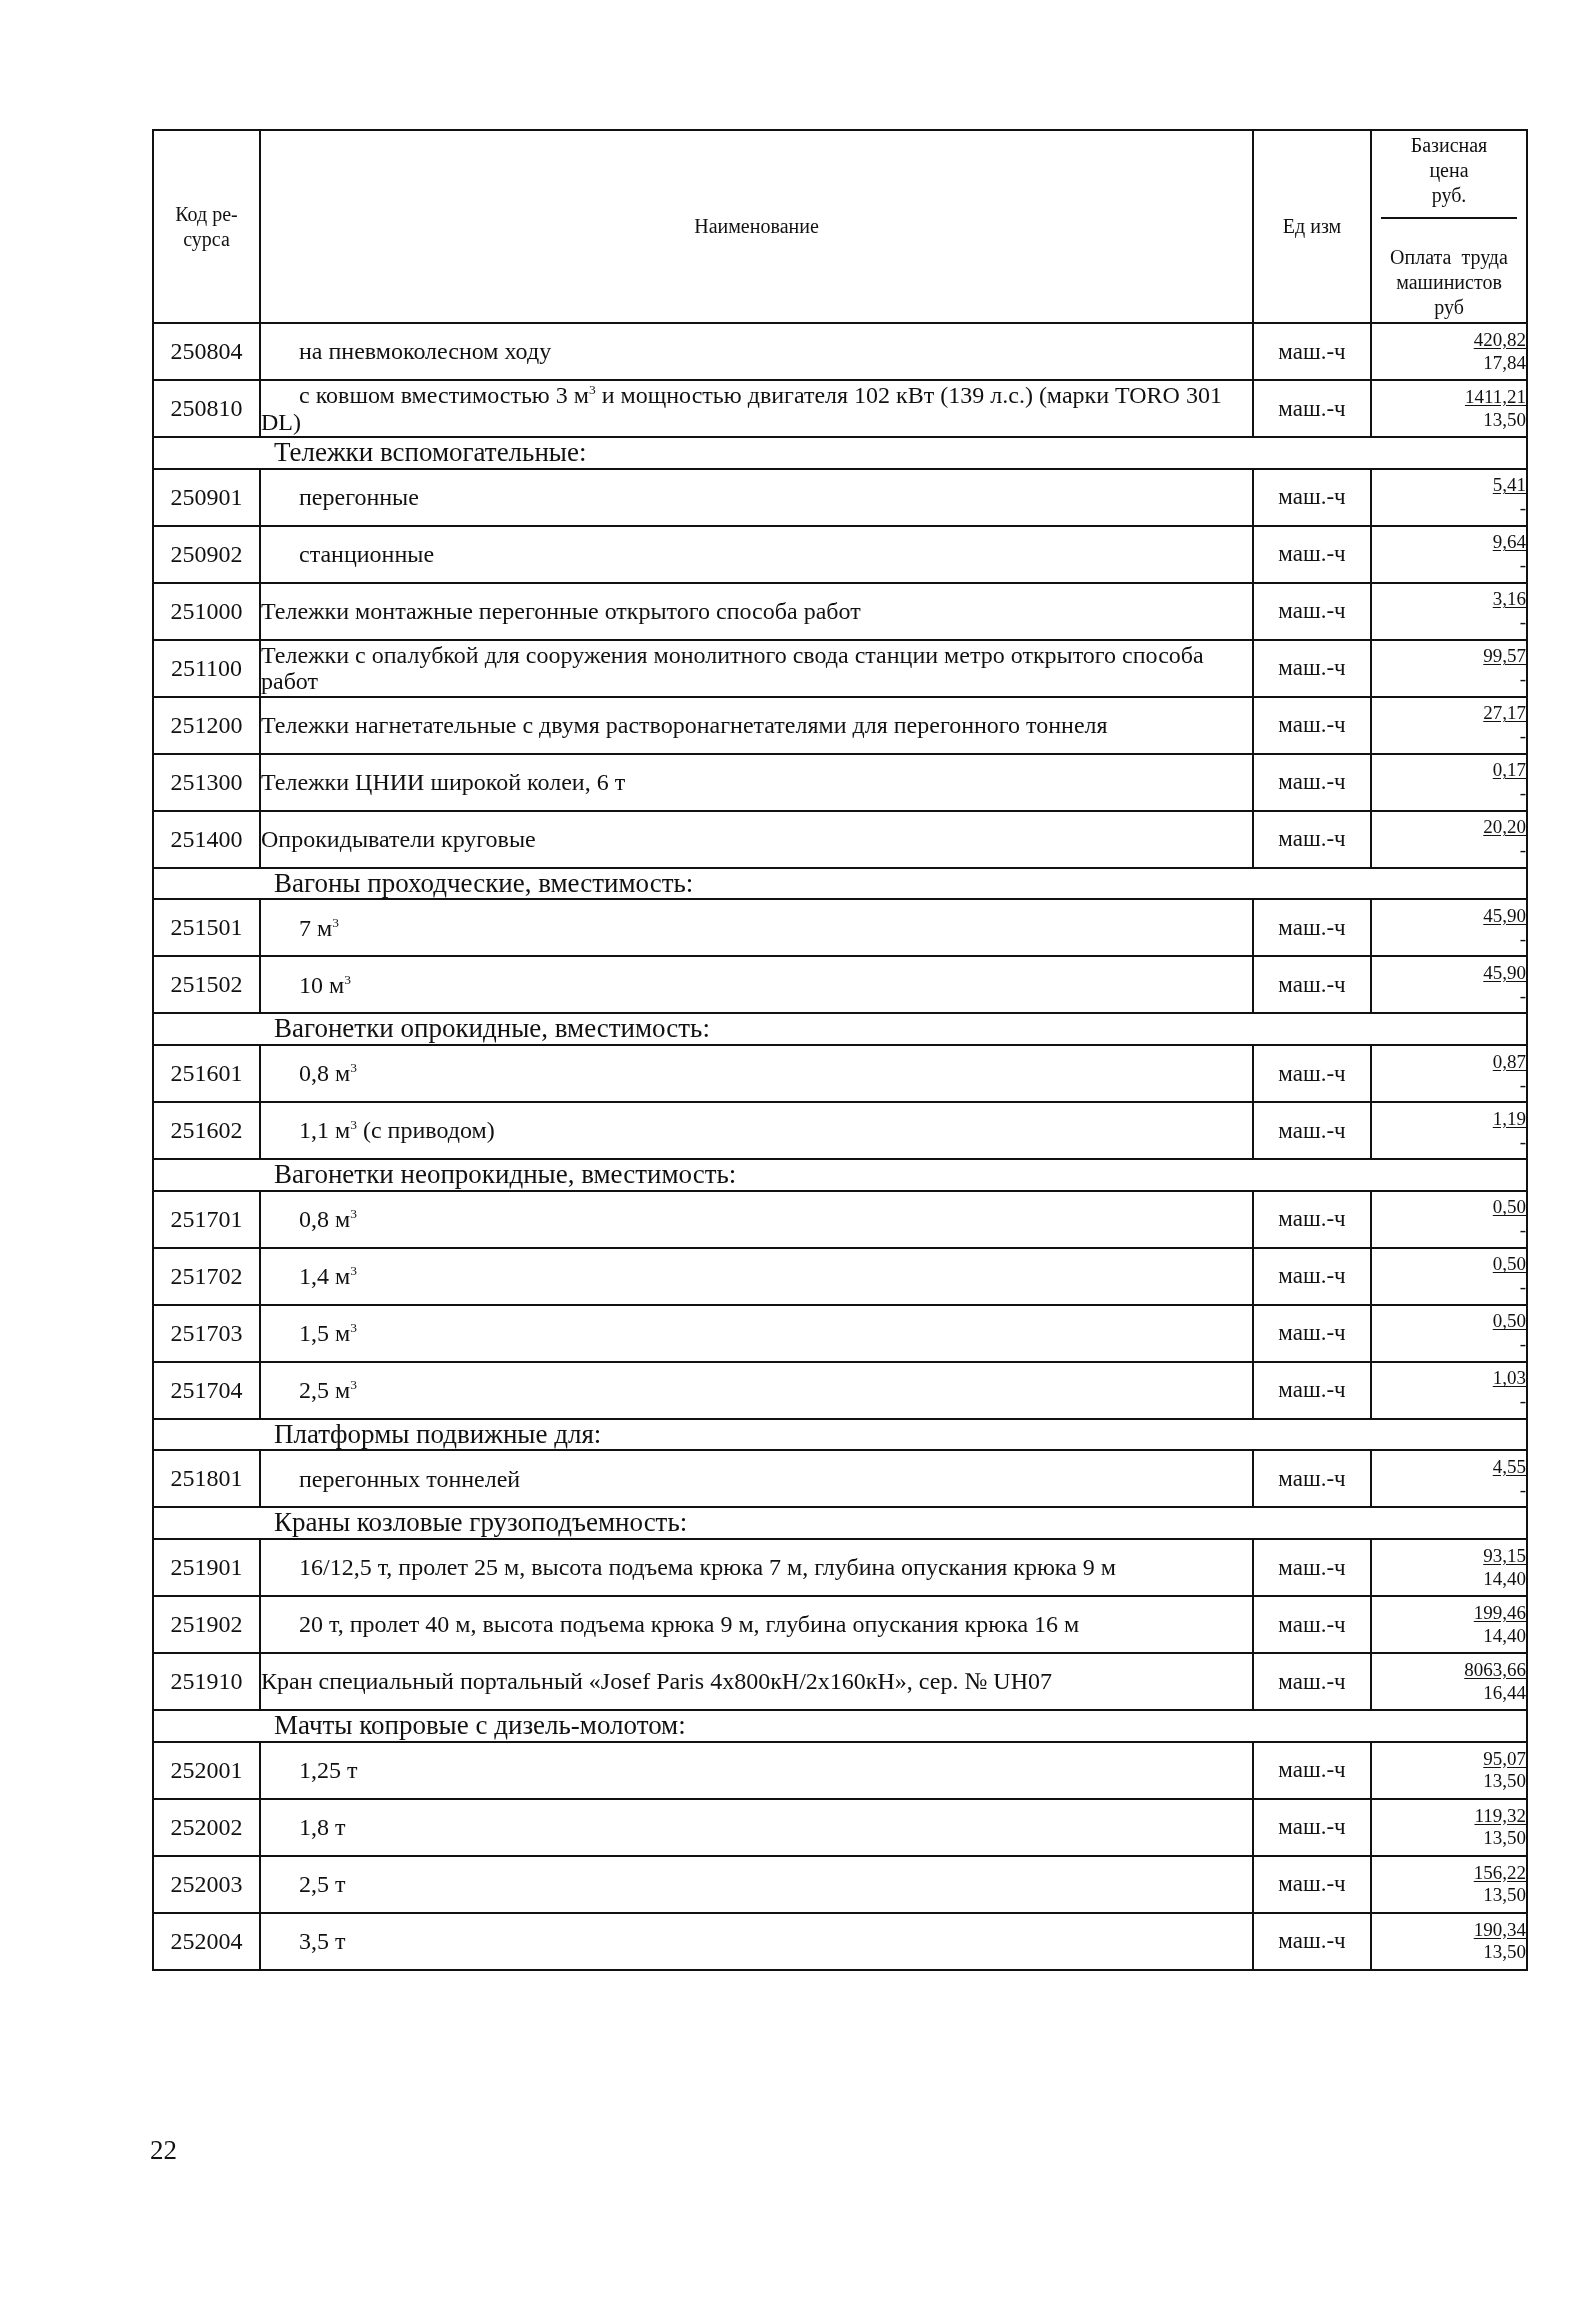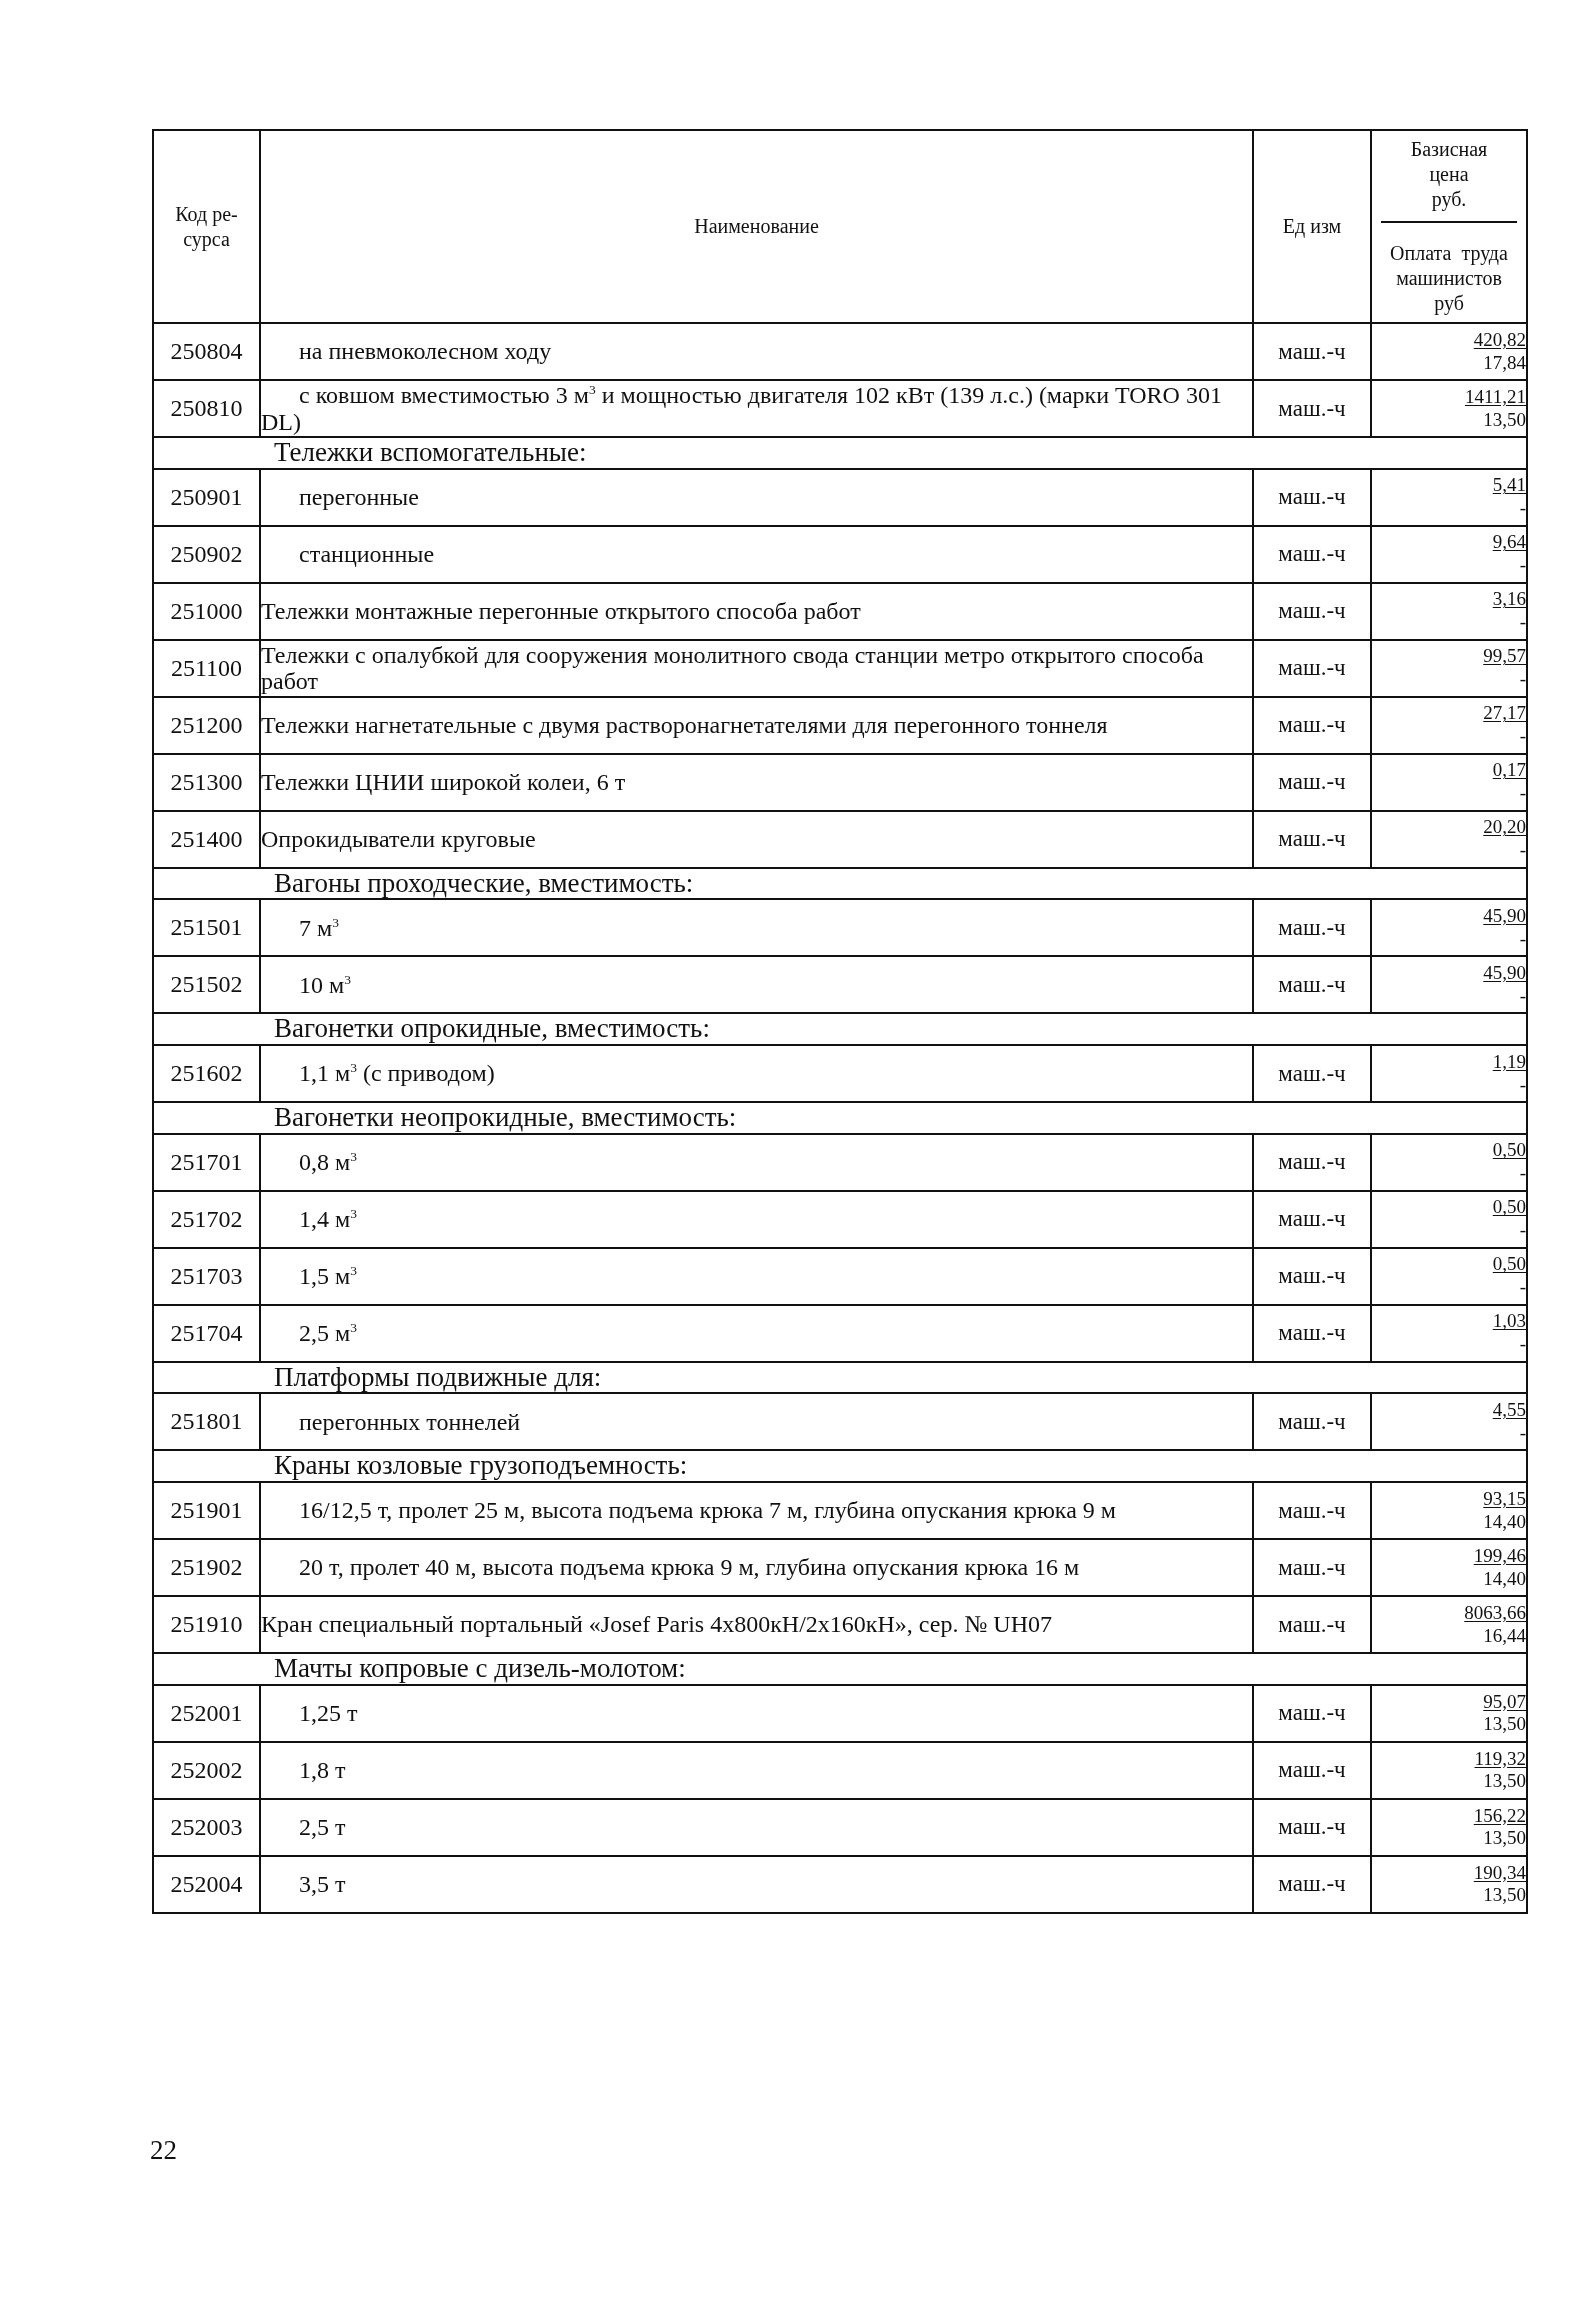--- a/index.html
+++ b/index.html
@@ -12,21 +12,21 @@
   table.res td, table.res th {
     border: 2px solid #111; padding: 0; vertical-align: middle;
   }
   col.c-code { width: 107px; }
   col.c-name { width: 993px; }
   col.c-unit { width: 118px; }
   col.c-price { width: 156px; }
   thead th { height: 191px; font-weight: normal; font-size: 20px; text-align: center; line-height: 1.25; }
   thead th.h-price { padding: 0 5.4px; }
   .h-price-top { padding-bottom: 9.4px; border-bottom: 2px solid #111; margin: 0 4px; }
-  .h-price-bot { padding-top: 18px; }
+  .h-price-bot { padding-top: 26px; }
   tr.item td { height: 55px; }
   tr.section td { height: 29px; }
   td.code { text-align: center; font-size: 24px; border-radius: 28px; }
   td.name { font-size: 24px; text-align: left; padding-left: 2.7px; line-height: 1.1; }
   td.name.indent .nt { padding-left: 38px; }
   td.unit { text-align: center; font-size: 23px; }
   td.price { text-align: right; padding-right: 4px; font-size: 19px; line-height: 1.2; }
   .p-base { text-decoration: underline; text-underline-offset: 2px; }
   .p-wage { display: block; }
   tr.section td.sec { font-size: 27px; padding-left: 120px; text-align: left; line-height: 1.1; border-left: 2px solid #111; border-right: 2px solid #111; }
@@ -182,20 +182,29 @@
     <td class="price">
       <span class="p-base">45,90</span>
       <span class="p-wage">-</span>
     </td>
   </tr>
 
   <tr class="section">
     <td class="sec" colspan="4">Вагонетки опрокидные, вместимость:</td>
   </tr>
 
+  <tr class="item">
+    <td class="code">251601</td>
+    <td class="name indent"><span class="nt">0,8 м<sup>3</sup></span></td>
+    <td class="unit">маш.-ч</td>
+    <td class="price">
+      <span class="p-base">0,87</span>
+      <span class="p-wage">-</span>
+    </td>
+  </tr>
 
   <tr class="item">
     <td class="code">251602</td>
     <td class="name indent"><span class="nt">1,1 м<sup>3</sup> (с приводом)</span></td>
     <td class="unit">маш.-ч</td>
     <td class="price">
       <span class="p-base">1,19</span>
       <span class="p-wage">-</span>
     </td>
   </tr>

